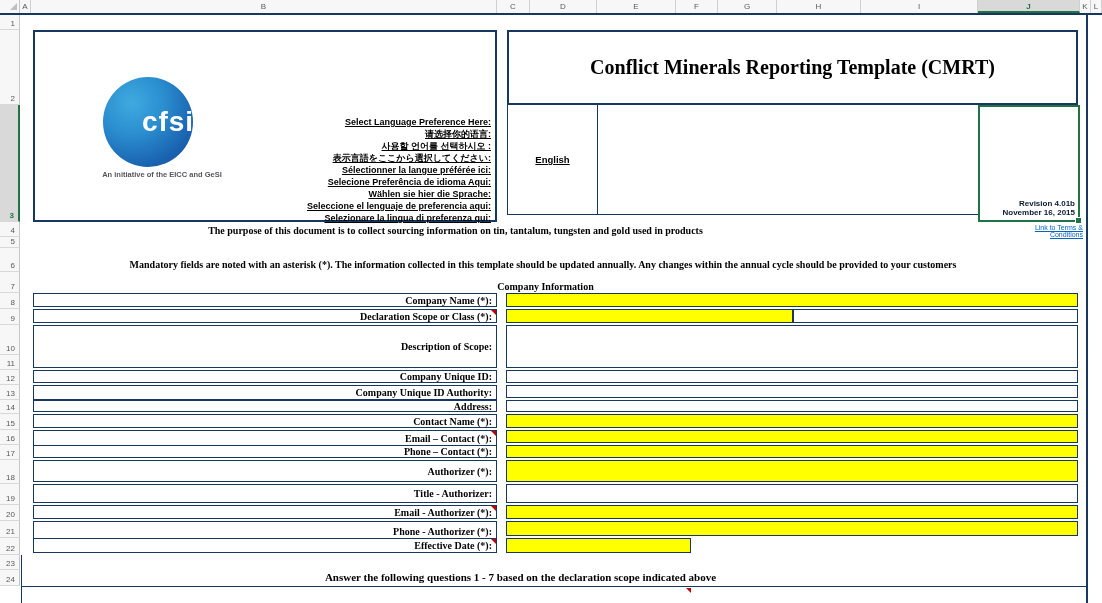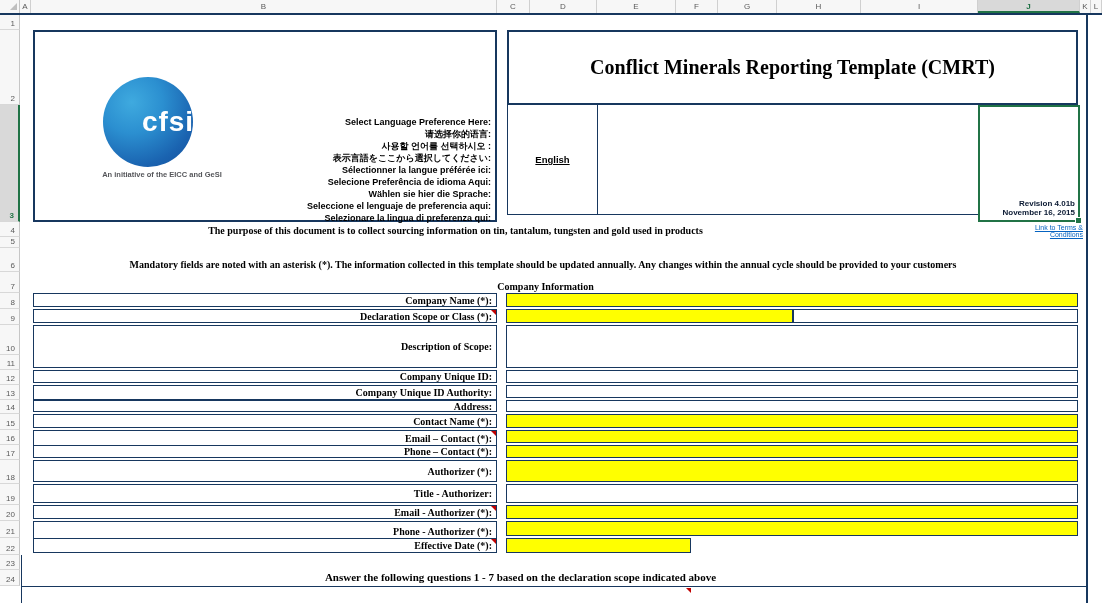--- a/index.html
+++ b/index.html
@@ -15,21 +15,21 @@
            border-right:1px solid #C6C6C6;color:#5A5A5A;font-size:8px;box-sizing:border-box;
            display:flex;align-items:flex-end;justify-content:flex-end;padding:0 4px 1px 0;}
   .rowhead.sel{background:#D9D9D9;color:#217346;font-weight:bold;border-right:2px solid #217346;}
   .serif{font-family:"Liberation Serif","DejaVu Serif",serif;}
   .navy-box{border:2px solid #17375E;background:#fff;}
   .cellbox{border:1px solid #17375E;background:#fff;}
   .label-cell{display:flex;align-items:center;justify-content:flex-end;padding-right:4px;
               font-weight:bold;font-size:10px;color:#000;}
   .comment-tri{position:absolute;top:0;right:0;width:0;height:0;
                border-top:5px solid #C00000;border-left:5px solid transparent;}
-  .lang-line{display:block;font-weight:bold;color:#000;
+  .lang-line{display:block;text-decoration:underline;font-weight:bold;color:#000;
              font-size:9px;line-height:12px;white-space:nowrap;}
   .note{font-weight:bold;color:#000;text-align:center;}
 </style>
 </head>
 <body>
 
 <div id="sheet">
 
   <div class="abs" style="left:0;top:0;width:20px;height:13px;background:#F7F7F7;border-right:1px solid #C6C6C6;">
     <div class="abs" style="right:2px;top:3px;width:0;height:0;border-bottom:7px solid #BFBFBF;border-left:7px solid transparent;"></div>

